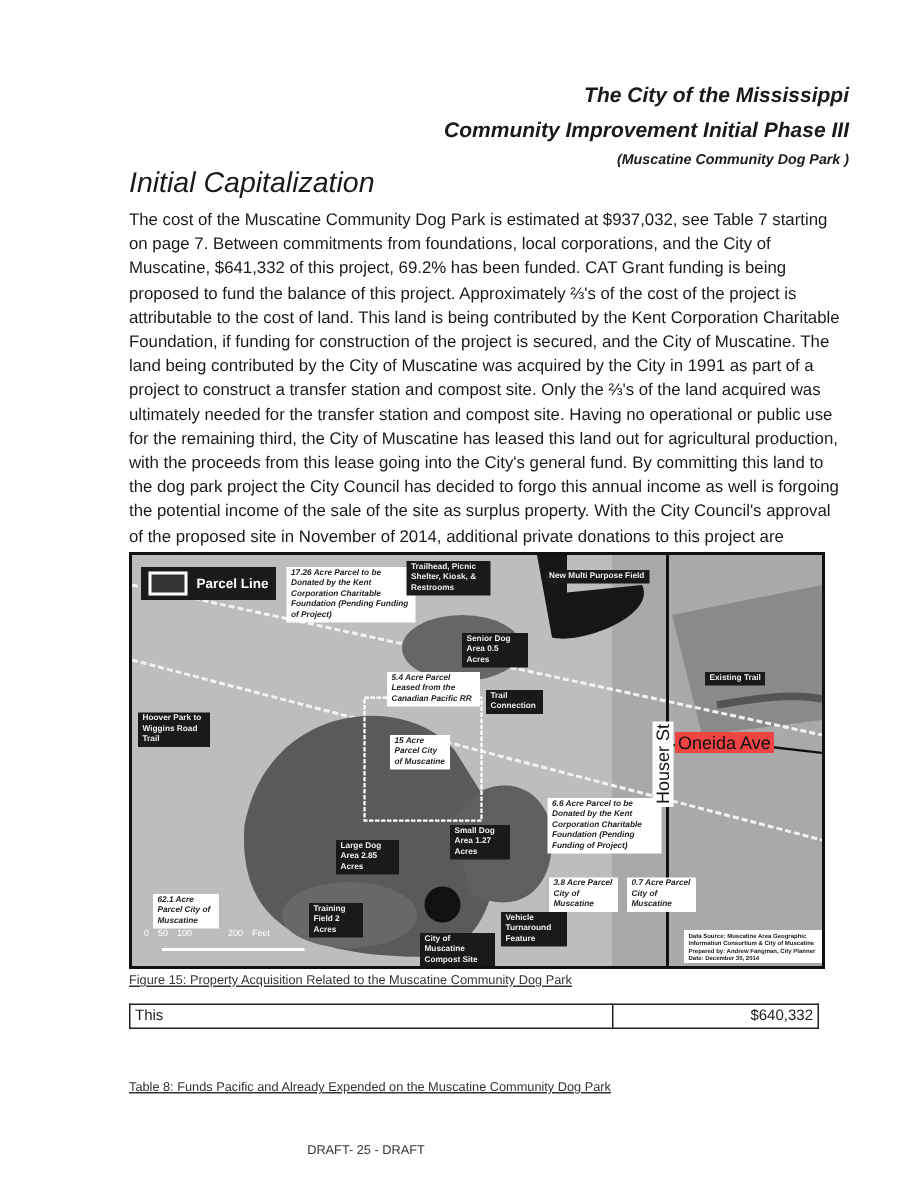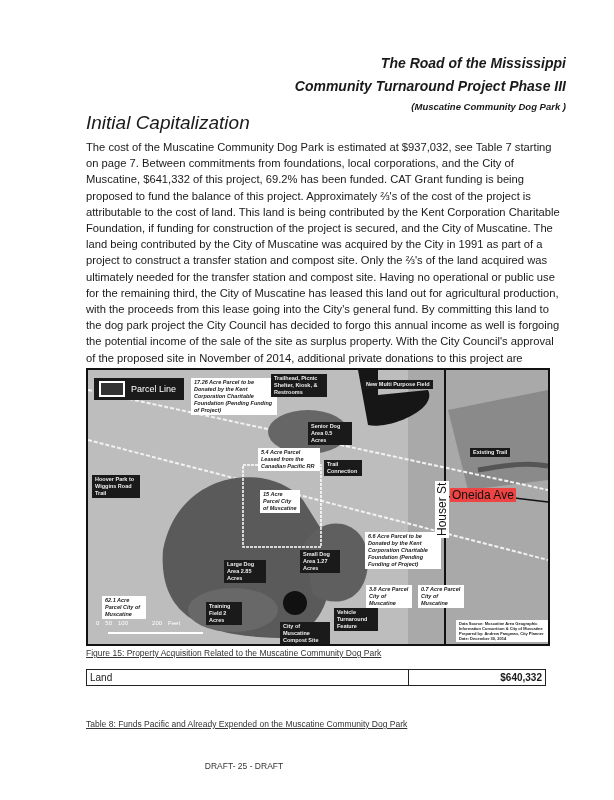--- a/index.html
+++ b/index.html
@@ -8,35 +8,35 @@
   .hdr1 { top:55px; font-size:14px; }
   .hdr2 { top:78px; font-size:14px; }
   .hdr3 { top:101px; font-size:9.5px; font-weight:bold;margin-left:32px; }
   .h1 { position:absolute; left:86px; top:112px; font-size:19px; font-weight:normal; font-style:italic; }
   .para { position:absolute; left:86px; top:139px; width:478px; font-size:11.2px; line-height:16.2px; text-align:left; }
   .map { position:absolute; left:86px; top:368px; width:460px; height:274px; background:#b9b9b9; border:2px solid #111; overflow:hidden; }
   .map svg { position:absolute; left:0; top:0; }
   .lbl { position:absolute; font-size:5.5px; line-height:7px; font-style:italic; font-weight:bold; }
   .lbl.w { background:#fff; color:#222; padding:1px 3px; }
   .lbl.d { background:#1a1a1a; color:#eee; padding:1px 3px; font-style:normal; }
-  .legend { position:absolute; left:6px; top:8px; width:90px; height:22px; background:#1a1a1a; color:#fff; font-size:9px; display:flex; align-items:center; }
+  .legend { position:absolute; left:6px; top:8px; width:90px; height:22px; background:#1a1a1a; color:#fff; font-size:9px; display:flex; align-items:center;font-weight:bold; }
   .legend .sw { width:22px; height:12px; border:2px solid #fff; margin:0 6px 0 5px; background:#333; }
   .street { position:absolute; font-size:12px; color:#111; }
   .cap { position:absolute; left:86px; font-size:8.5px; color:#333;text-decoration:underline; }
   table.t { position:absolute; left:86px; top:669px; width:460px; border-collapse:collapse; font-size:10px; }
   table.t td { border:1px solid #222; padding:1px 3px; height:13px; }
-  table.t td.v { text-align:right; width:130px;font-weight:bold; }
+  table.t td.v { text-align:right; width:130px; }
   table.t tr.tot td { background:#c7c7c7; font-weight:bold; font-style:italic; }
   .footer { position:absolute; left:0; width:488px; top:761px; text-align:center; font-size:8.5px; color:#333; }
 </style>
 </head>
 <body>
 
-<div class="hdr hdr1">The Road of the Mississippi</div>
-<div class="hdr hdr2">Community Turnaround Project Phase III</div>
+<div class="hdr hdr1">The City of the Mississippi</div>
+<div class="hdr hdr2">Community Improvement Initial Phase III</div>
 <div class="hdr hdr3">(Muscatine Community Dog Park )</div>
 
 <div class="h1">Initial Capitalization</div>
 <div class="para">The cost of the Muscatine Community Dog Park is estimated at $937,032, see Table 7 starting on page 7.  Between commitments from foundations, local corporations, and the City of Muscatine, $641,332 of this project, 69.2% has been funded.  CAT Grant funding is being proposed to fund the balance of this project. Approximately ⅔'s of the cost of the project is attributable to the cost of land.  This land is being contributed by the Kent Corporation Charitable Foundation, if funding for construction of the project is secured, and the City of Muscatine.  The land being contributed by the City of Muscatine was acquired by the City in 1991 as part of a project to construct a transfer station and compost site.  Only the ⅔'s of the land acquired was ultimately needed for the transfer station and compost site.  Having no operational or public use for the remaining third, the City of Muscatine has leased this land out for agricultural production, with the proceeds from this lease going into the City's general fund.  By committing this land to the dog park project the City Council has decided to forgo this annual income as well is forgoing the potential income of the sale of the site as surplus property.  With the City Council's approval of the proposed site in November of 2014, additional private donations to this project are expected to be forthcoming.</div>
 
 <div class="map">
   <svg width="460" height="274">
     <rect x="0" y="0" width="460" height="274" fill="#bdbdbd"></rect>
     <rect x="320" y="0" width="140" height="274" fill="#a9a9a9"></rect>
     <path d="M360 40 L460 20 L460 110 L380 120 Z" fill="#8a8a8a"></path>
@@ -92,21 +92,21 @@
     <span style="margin-left:18px">200</span>
     <span>Feet</span>
   </div>
 </div>
 
 <div class="cap" style="top:648px;">Figure 15: Property Acquisition Related to the Muscatine Community Dog Park</div>
 
 <table class="t">
   <tbody>
       <tr>
-    <td>Land</td>
+    <td>This</td>
     <td class="v">$640,332</td>
   </tr>
 </tbody>
   </table>
 
 <div class="cap" style="top:719px;">Table 8: Funds Pacific and Already Expended on the Muscatine Community Dog Park</div>
 
 <div class="footer">DRAFT- 25 - DRAFT</div>
 
 </body></html>

